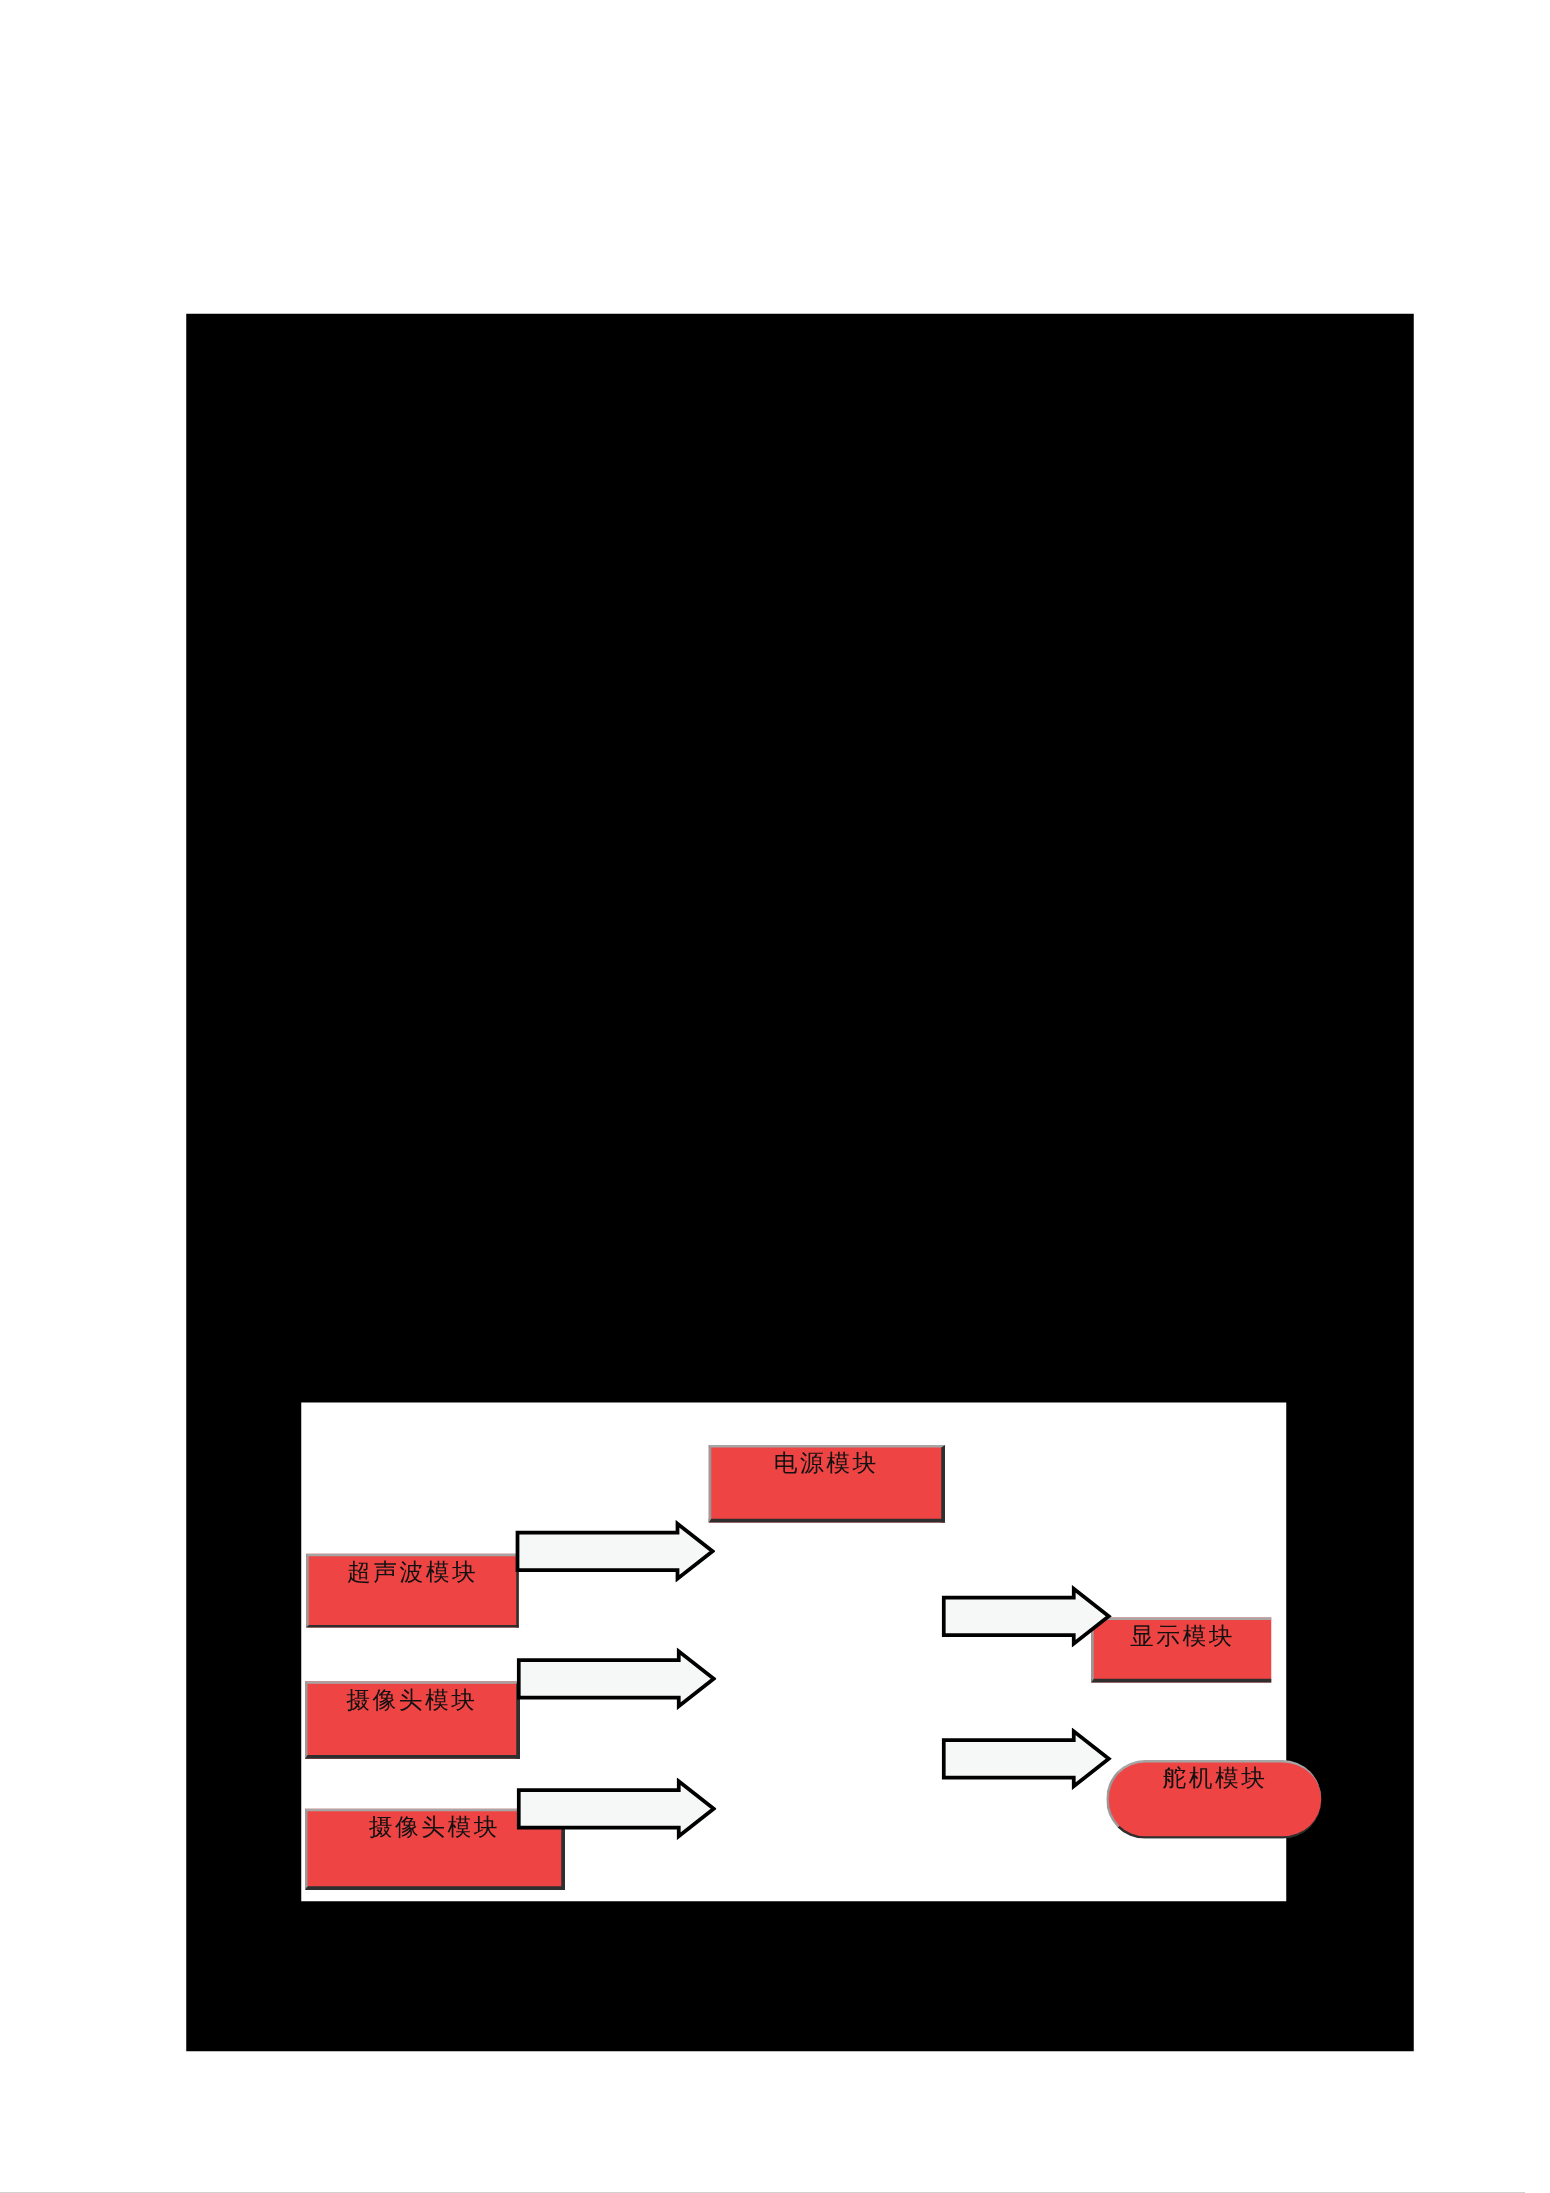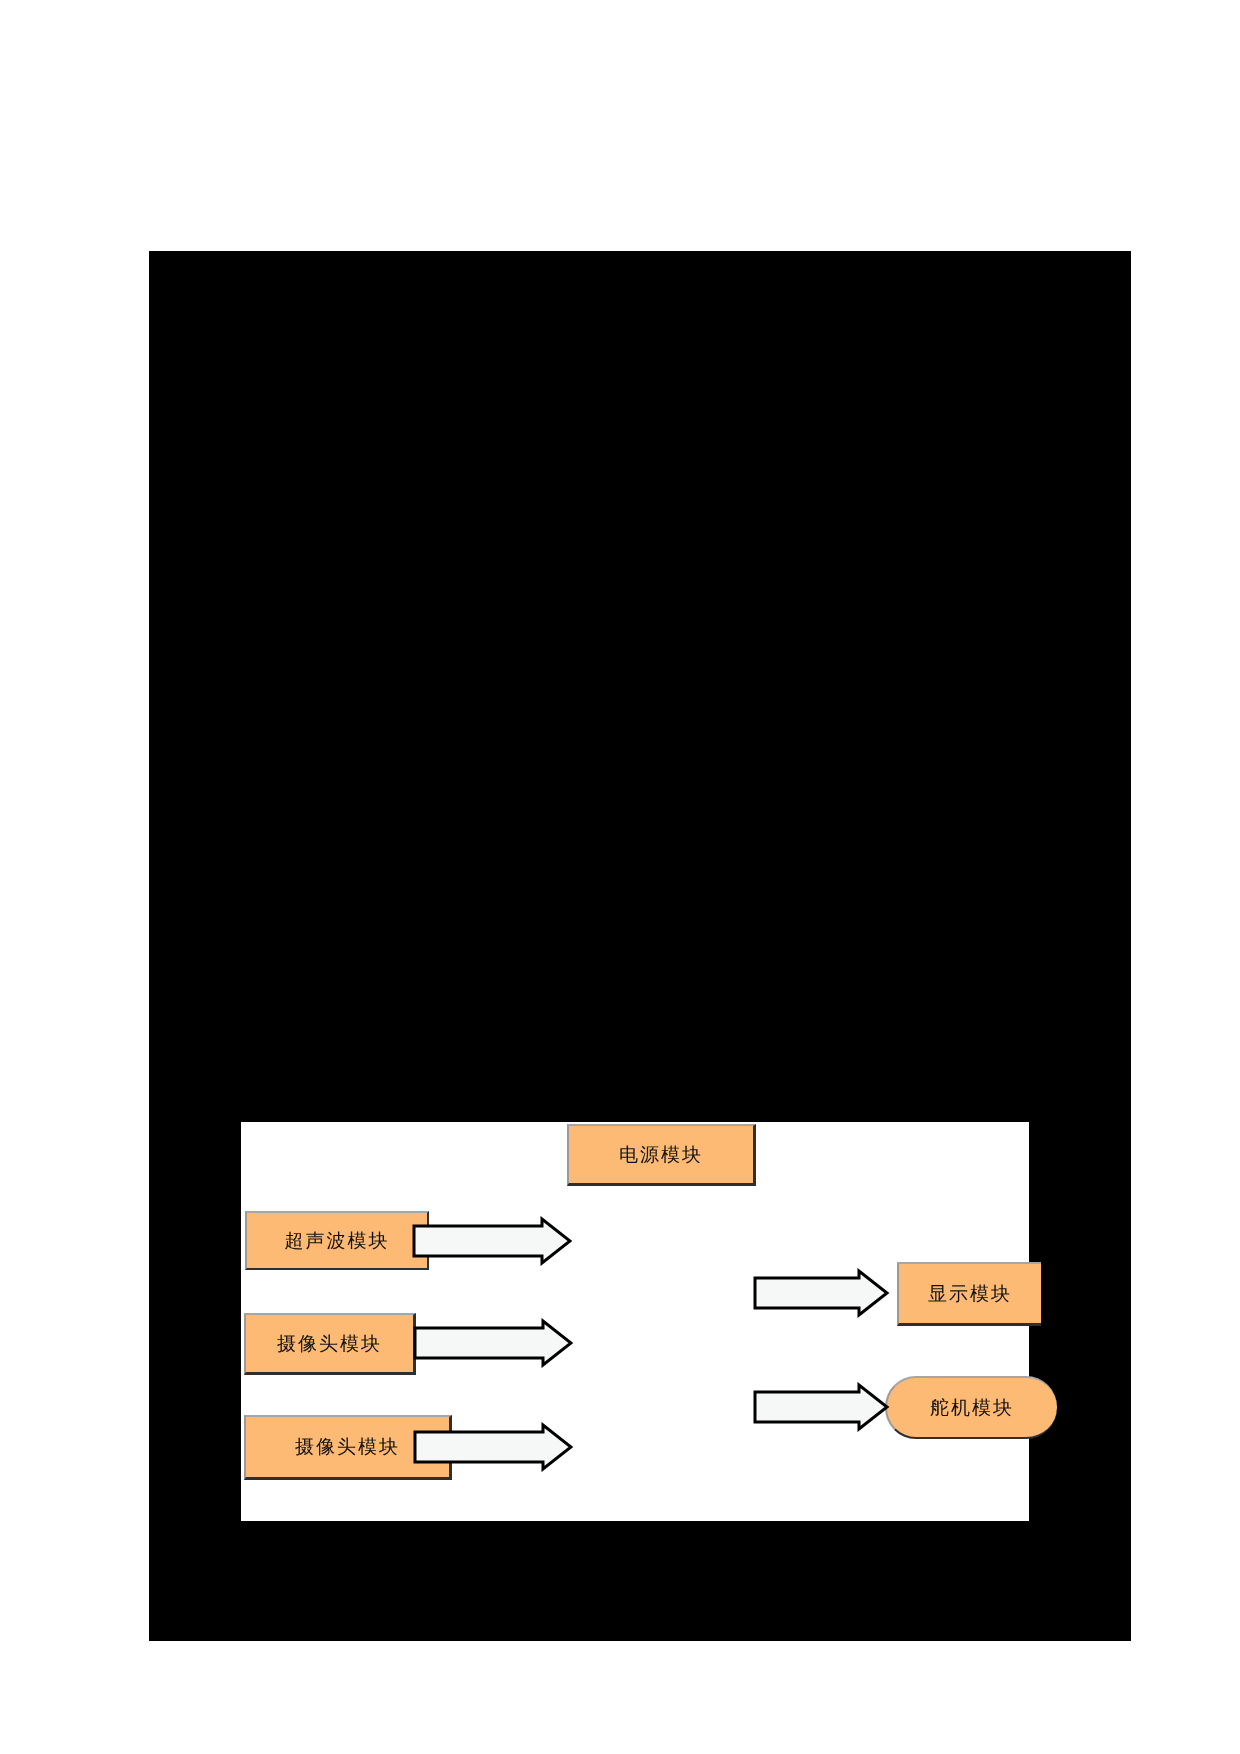--- a/index.html
+++ b/index.html
@@ -23,42 +23,42 @@
     position: absolute;
     left: 92px;   
     top: 871px;   
     width: 788px;
     height: 399px;
     background: #ffffff;
   }
   .box {
     position: absolute;
     box-sizing: border-box;
-    background: #fdba74;
+    background: #ef4444;
     border-top: 2px solid #a6a6a6;
     border-left: 2px solid #9a9a9a;
     border-right: 3px solid #2f2f2f;
     border-bottom: 3px solid #2f2f2f;
     display: flex;
-    align-items: center;
     justify-content: center;
+    margin-top: 32px;
   }
   .box .label {
     font-size: 19px;
     letter-spacing: 2px;
     color: #111111;
     white-space: nowrap;
   }
   
   #box-power      { left: 326px; top: 2px;   width: 189px; height: 62px; }
   #box-mcu        { left: 325px; top: 89px;  width: 190px; height: 310px; border-bottom: none; }
-  #box-ultrasonic { left: 4px;   top: 89px;  width: 184px; height: 59px; border-right-width: 2px; border-bottom-width: 2px; font-family: Liberation Serif, serif; }
+  #box-ultrasonic { left: 4px;   top: 89px;  width: 170px; height: 59px; border-right-width: 2px; border-bottom-width: 2px; font-family: Liberation Serif, serif; }
   #box-infrared   { left: 3px;   top: 191px; width: 172px; height: 62px; }
   #box-camera     { left: 3px;   top: 293px; width: 208px; height: 65px; }
-  #box-display    { left: 656px; top: 140px; width: 144px; height: 64px; border-right: none; }
+  #box-display    { left: 632px; top: 140px; width: 144px; height: 52px; border-right: none; }
   #box-servo      { left: 644px; top: 254px; width: 172px; height: 63px; border-right: none; border-bottom-width: 2px; border-radius: 31px; }
   .arrow { position: absolute; }
   .arrow svg { display: block; }
   .arrow polygon {
     fill: #f6f7f7;
     stroke: #000000;
     stroke-width: 3;
     stroke-linejoin: miter;
   }
   

